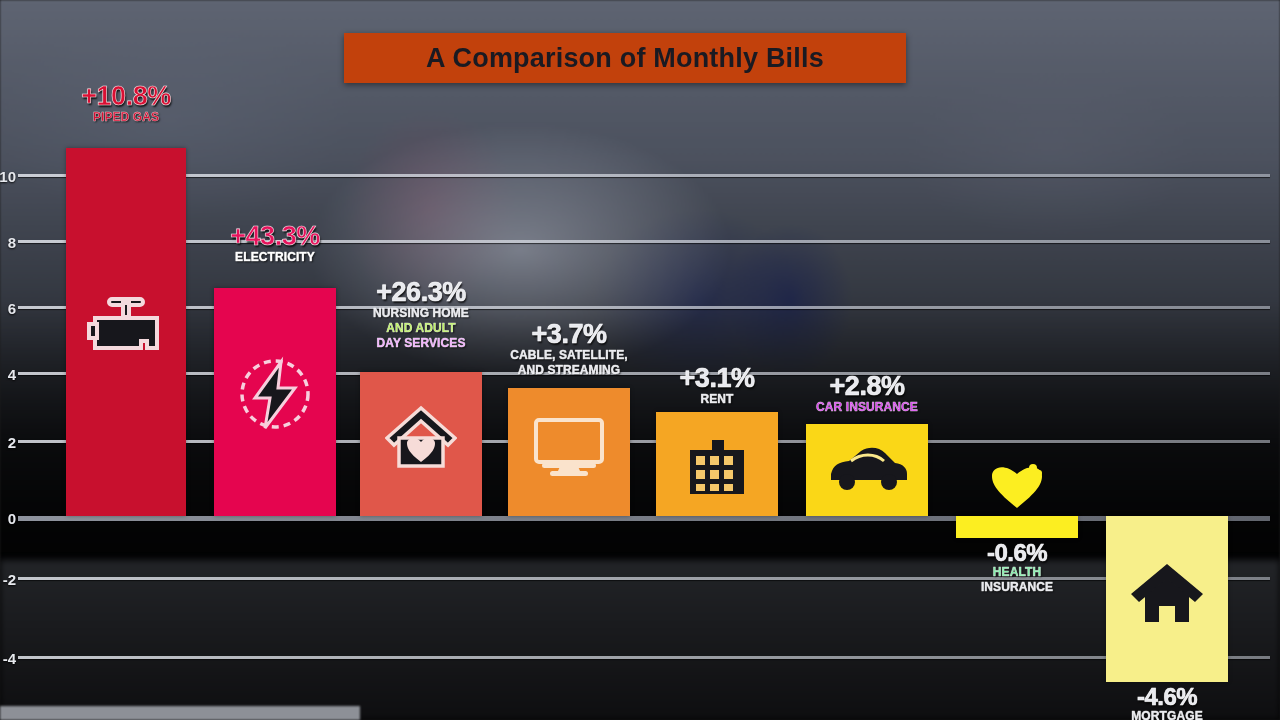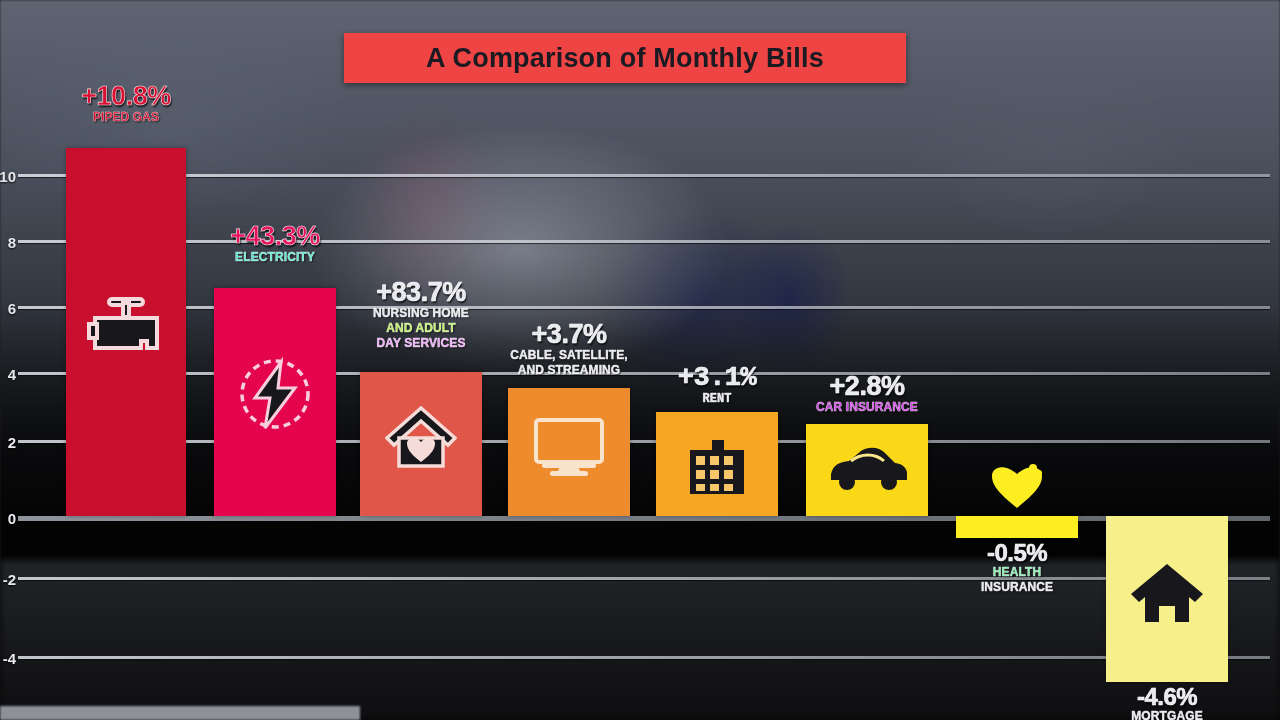--- a/index.html
+++ b/index.html
@@ -78,21 +78,21 @@
     transform: translateY(-50%);
   }
 
   
   .title-box {
     position: absolute;
     left: 344px;
     top: 33px;
     width: 562px;
     height: 50px;
-    background: #ef4444;
+    background: #c2410c;
     display: flex;
     align-items: center;
     justify-content: center;
     box-shadow: 0 2px 6px rgba(0,0,0,0.45);
   }
   .title-text {
     color: #1a1a22;
     font-size: 27px;
     font-weight: 700;
     letter-spacing: 0.2px;
@@ -194,34 +194,34 @@
 
     <div class="bar-group" style="left:214px; top:0; width:122px; height:720px;">
       <div class="bar" style="top:288px; height:228px; width:122px; background:#e5054f;">
         <svg class="bar-icon" style="top:68px" width="76" height="76" viewBox="0 0 76 76">
           <circle cx="38" cy="38" r="33" fill="none" stroke="#f7cfdd" stroke-width="3.5" stroke-dasharray="7 5"></circle>
           <path d="M44 6 L18 42 h15 L28 72 L58 32 H41 z" fill="#17171c" stroke="#f7cfdd" stroke-width="3"></path>
         </svg>
       </div>
       <div class="lbl" style="top:222px">
         <span class="pct" style="color:#e6135c">+43.3%</span>
-        <span class="cat" style="color:#5eead4">ELECTRICITY</span>
+        <span class="cat" style="color:#ffffff">ELECTRICITY</span>
       </div>
     </div>
 
     <div class="bar-group" style="left:360px; top:0; width:122px; height:720px;">
       <div class="bar" style="top:372px; height:144px; width:122px; background:#e0574a;">
         <svg class="bar-icon" style="top:30px" width="72" height="70" viewBox="0 0 72 70">
           <path d="M36 6 L70 36 l-7 7 -27-24 -27 24 -7-7 z" fill="#17171c" stroke="#f6dcd8" stroke-width="3.5"></path>
           <path d="M14 36 h44 v28 h-44 z" fill="#17171c" stroke="#f6dcd8" stroke-width="3.5"></path>
           <path d="M36 60 c-12-9-14-14-14-19 0-5 9-8 14-1 5-7 14-4 14 1 0 5-2 10-14 19z" fill="#f6dcd8"></path>
         </svg>
       </div>
       <div class="lbl" style="top:278px">
-        <span class="pct" style="color:#e8e9ee">+83.7%</span>
+        <span class="pct" style="color:#e8e9ee">+26.3%</span>
         <span class="cat" style="color:#e8e9ee">NURSING HOME</span>
         <span class="cat" style="color:#bef264">AND ADULT</span>
         <span class="cat" style="color:#f0abfc">DAY SERVICES</span>
       </div>
     </div>
 
     <div class="bar-group" style="left:508px; top:0; width:122px; height:644px;">
       <div class="bar" style="top:388px; height:128px; width:122px; background:#ee8b2c;">
         <svg class="bar-icon" style="top:28px" width="74" height="64" viewBox="0 0 74 64">
           <rect x="4" y="4" width="66" height="42" rx="3" fill="none" stroke="#fae3cc" stroke-width="4"></rect>
@@ -230,21 +230,21 @@
           <rect x="18" y="55" width="38" height="5" rx="2.5" fill="#fae3cc"></rect>
         </svg>
       </div>
       <div class="lbl" style="top:320px">
         <span class="pct" style="color:#e8e9ee">+3.7%</span>
         <span class="cat" style="color:#e8e9ee">CABLE, SATELLITE,</span>
         <span class="cat" style="color:#e8e9ee">AND STREAMING</span>
       </div>
     </div>
 
-    <div class="bar-group" style="left:656px; top:0; width:122px; height:720px;font-family:Liberation Mono, monospace;">
+    <div class="bar-group" style="left:656px; top:0; width:122px; height:720px;">
       <div class="bar" style="top:412px; height:104px; width:122px; background:#f5a623;">
         <svg class="bar-icon" style="top:22px" width="62" height="62" viewBox="0 0 62 62">
           <path d="M4 16 h22 V6 h12 v10 h20 v44 H4 z" fill="#17171c"></path>
           <g fill="#f5c76a">
             <rect x="10" y="22" width="9" height="9"></rect>
               <rect x="24" y="22" width="9" height="9"></rect>
               <rect x="38" y="22" width="9" height="9"></rect>
             <rect x="10" y="36" width="9" height="9"></rect>
               <rect x="24" y="36" width="9" height="9"></rect>
               <rect x="38" y="36" width="9" height="9"></rect>
@@ -276,21 +276,21 @@
     </div>
 
     <div class="bar-group" style="left:956px; top:0; width:122px; height:720px;">
       <div class="bar" style="top:516px; height:22px; width:122px; background:#fcee21;"></div>
       <svg class="bar-icon" style="top:462px; left:61px;" width="54" height="48" viewBox="0 0 54 48">
         <path d="M27 46 C7 30 2 22 2 14 C2 5 14 1 27 12 C40 1 52 5 52 14 C52 22 47 30 27 46 z" fill="#fcee21"></path>
         <circle cx="43" cy="6" r="4" fill="#fcee21"></circle>
         <circle cx="49" cy="11" r="3" fill="#fcee21"></circle>
       </svg>
       <div class="lbl" style="top:540px">
-        <span class="pct sm" style="color:#e8e9ee">-0.5%</span>
+        <span class="pct sm" style="color:#e8e9ee">-0.6%</span>
         <span class="cat" style="color:#86efac">HEALTH</span>
         <span class="cat" style="color:#e8e9ee">INSURANCE</span>
       </div>
     </div>
 
     <div class="bar-group" style="left:1106px; top:0; width:122px; height:575px;">
       <div class="bar" style="top:516px; height:166px; width:122px; background:#f7ef8a;">
         <svg class="bar-icon" style="top:44px" width="76" height="66" viewBox="0 0 76 66">
           <path d="M38 4 L74 34 l-8 8 -28-23 -28 23 -8-8 z" fill="#17171c"></path>
           <path d="M16 36 l22-18 22 18 v26 H46 V46 H30 v16 H16 z" fill="#17171c"></path>

